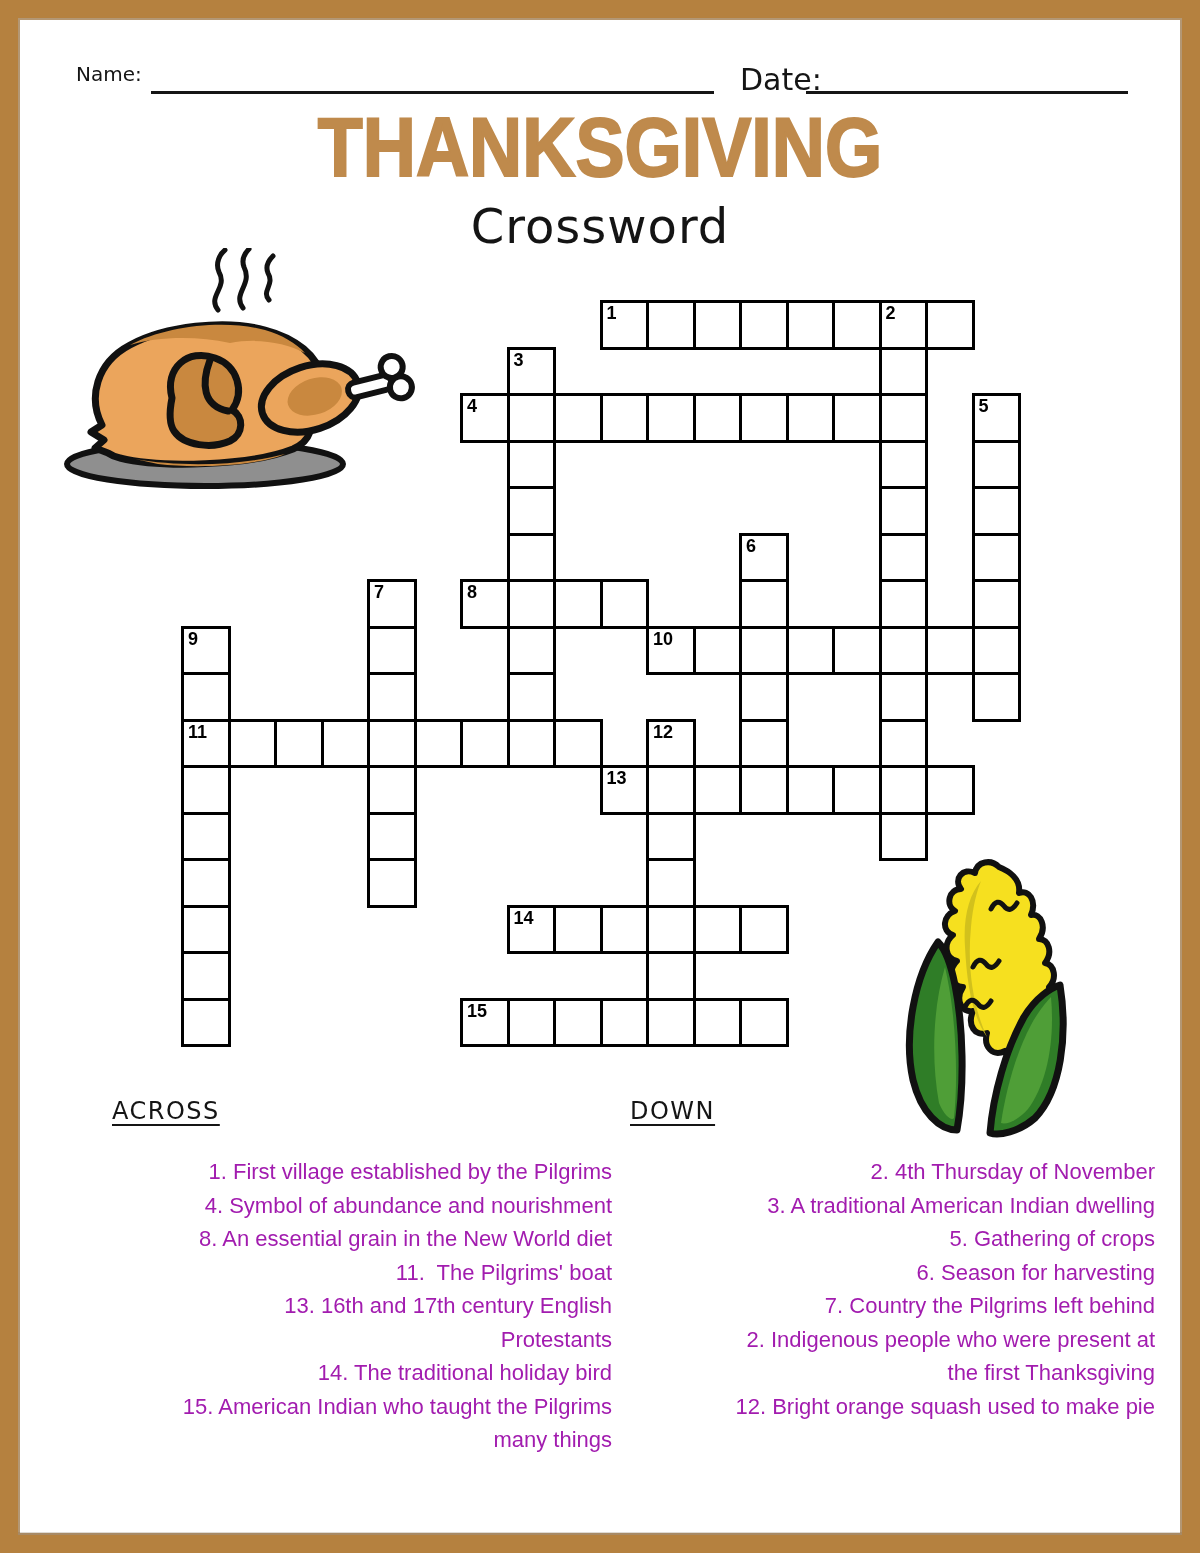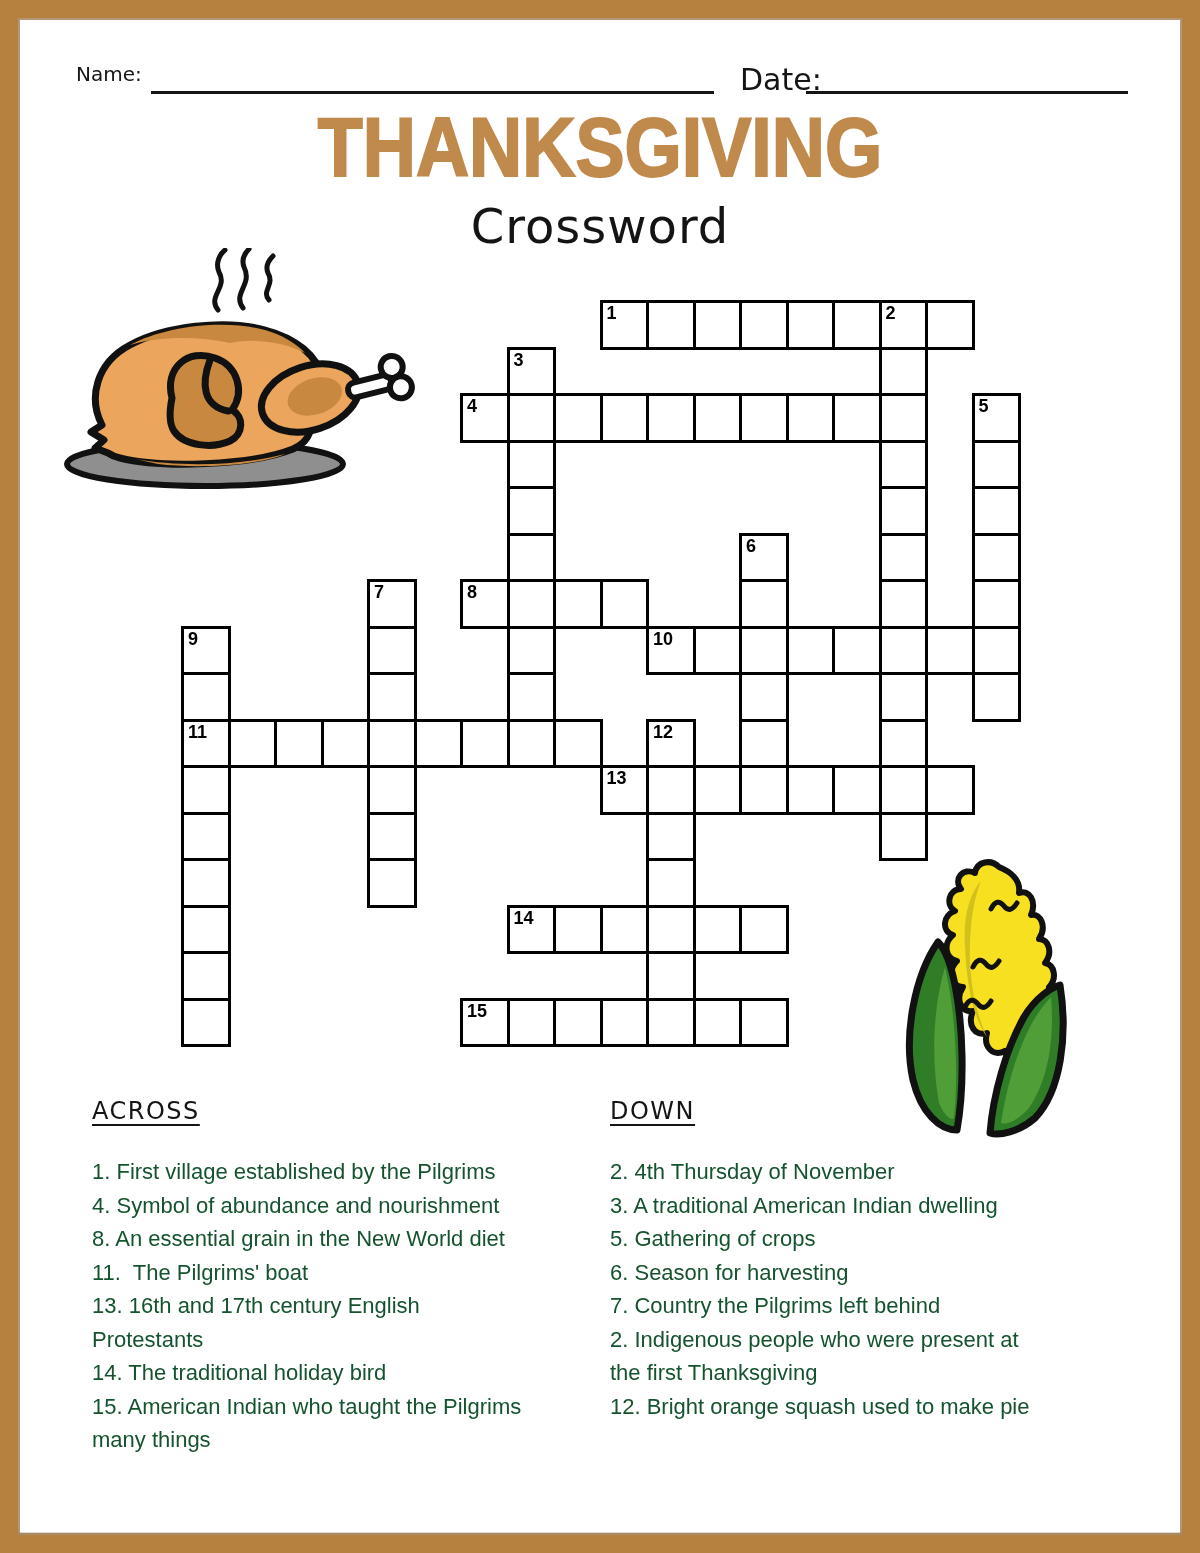--- a/index.html
+++ b/index.html
@@ -38,26 +38,26 @@
     border:3px solid #000;background:transparent;
   }
   .num{
     position:absolute;left:4px;top:0px;
     font-family:"Liberation Sans",sans-serif;font-weight:bold;font-size:18px;color:#000;
   }
   
   .clue-heading{
     font-size:24px;letter-spacing:1.5px;color:#151515;
     font-family:"DejaVu Sans","Liberation Sans",sans-serif;
-    text-decoration:underline;text-underline-offset:5px;
+    text-decoration:underline;text-underline-offset:5px;margin-left:20px;
   }
   .clue-list{margin-top:30px;}
   .clue{
     font-family:"Liberation Sans",sans-serif;font-size:22px;line-height:33.5px;
-    color:#14532d;white-space:pre-wrap;
+    color:#a21caf;white-space:pre-wrap;text-align:right;
   }
   .across-block{position:absolute;left:92px;top:1097px;width:520px;z-index:6;}
   .down-block{position:absolute;left:610px;top:1097px;width:545px;z-index:6;}
   .footer{
     position:absolute;left:0;right:0;top:1494px;text-align:center;
     font-family:"Liberation Serif",serif;font-size:24px;color:#8f8f8f;z-index:6;
   }
   .turkey{position:absolute;left:60px;top:248px;width:360px;height:246px;z-index:4;}
   .corn{position:absolute;left:895px;top:855px;width:180px;height:290px;z-index:4;}
 </style>

